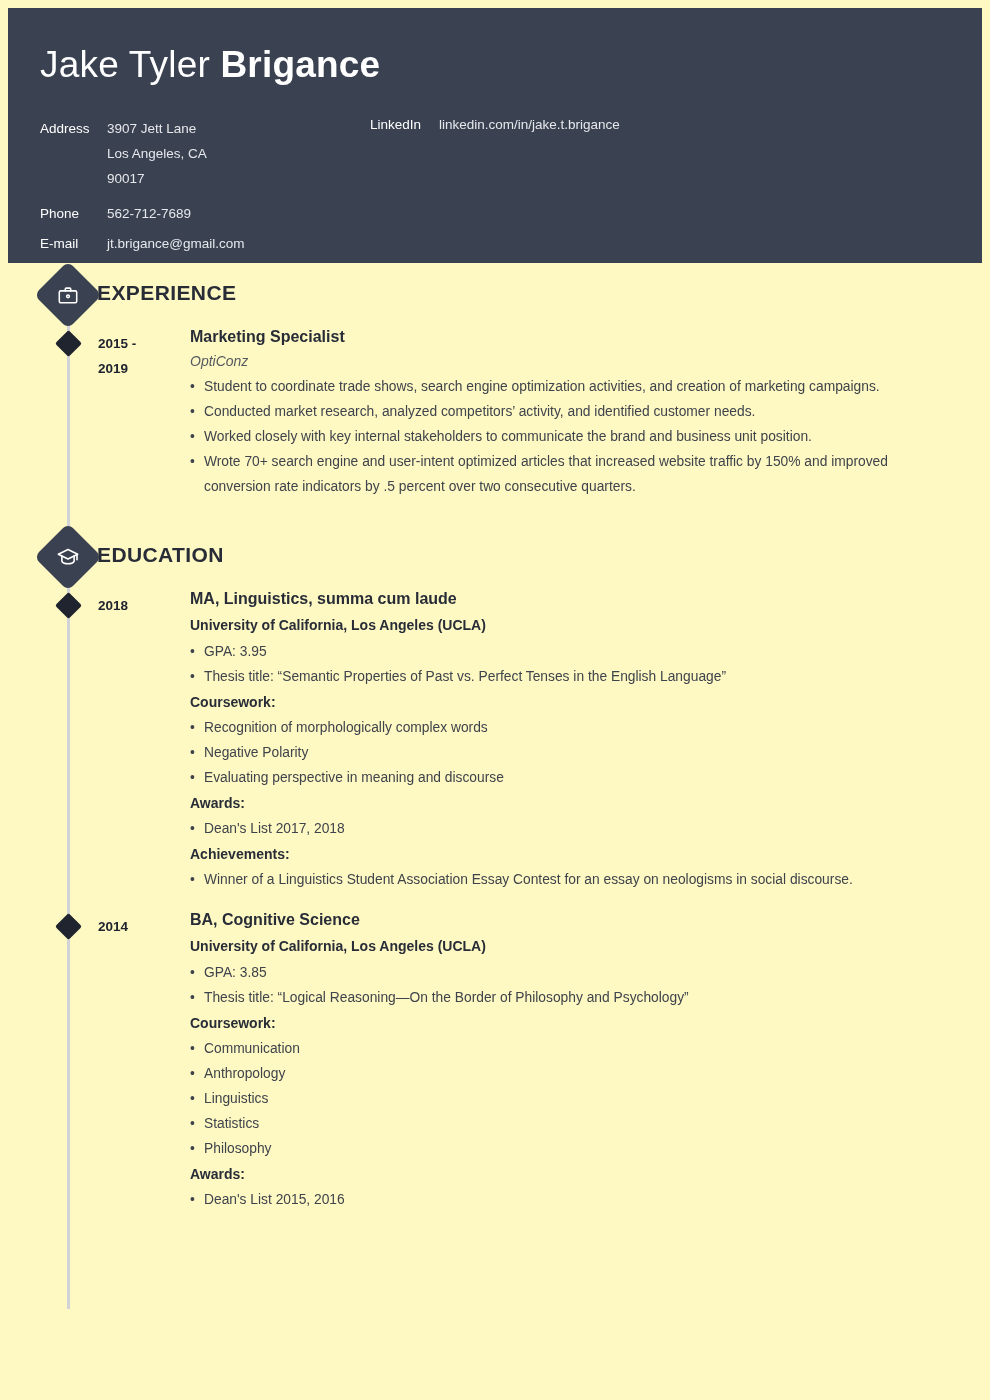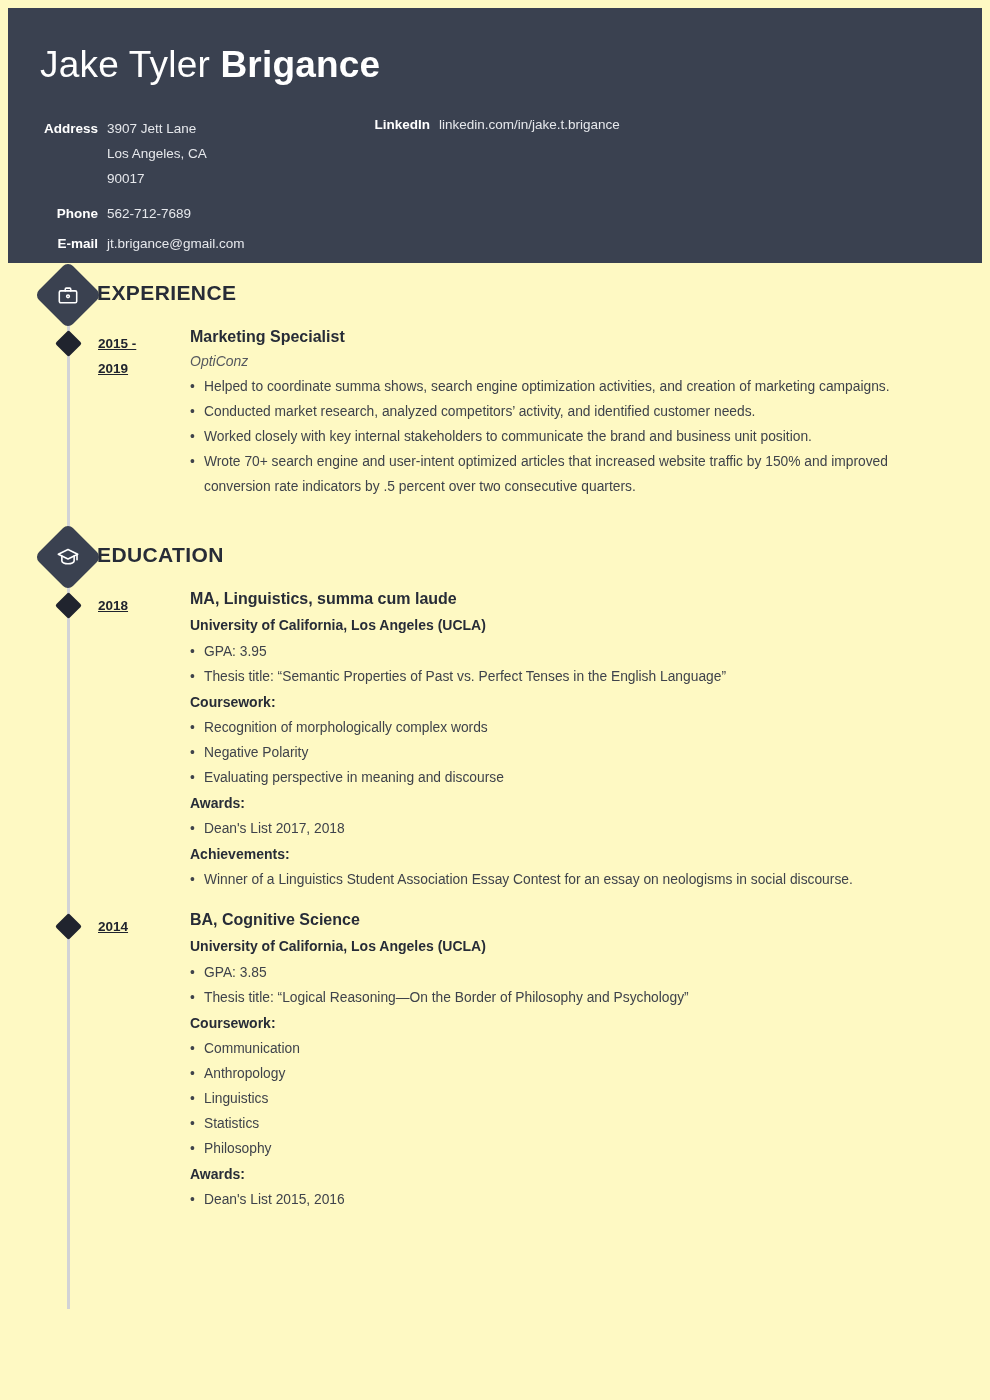--- a/index.html
+++ b/index.html
@@ -60,23 +60,23 @@
 
   .crow {
     display: flex;
     align-items: baseline;
     margin-bottom: 11px;
   }
   .crow.tight { margin-bottom: 3px; }
 
   .clabel {
     font-size: 13.5px;
-    font-weight: 700;
+    font-weight: 400;
     color: #ffffff;
-    text-align: right;
+    text-align: left;
     flex: 0 0 auto;
     line-height: 18px;
   }
   .left .clabel  { width: 58px; }
   .right .clabel { width: 60px; }
 
   .cvalue {
     font-size: 13.5px;
     font-weight: 400;
     color: #e6e8ec;
@@ -164,21 +164,20 @@
 
   .entry-date {
     position: absolute;
     left: 98px;
     top: 6px;
     width: 80px;
     font-size: 13.5px;
     font-weight: 700;
     color: #20242e;
     line-height: 25px;
-    text-decoration: underline;
   }
 
   .entry-title {
     font-size: 16px;
     font-weight: 700;
     color: #272c37;
     line-height: 24px;
   }
 
   .entry-sub-italic {
@@ -292,21 +291,21 @@
         <div class="entry-marker"></div>
         <div class="entry-date">
           <div>2015 -</div>
           <div>2019</div>
         </div>
 
         <div class="entry-title">Marketing Specialist</div>
         <div class="entry-sub-italic">OptiConz</div>
 
         <ul class="bullets">
-          <li>Helped to coordinate summa shows, search engine optimization activities, and creation of marketing campaigns.</li>
+          <li>Student to coordinate trade shows, search engine optimization activities, and creation of marketing campaigns.</li>
           <li>Conducted market research, analyzed competitors’ activity, and identified customer needs.</li>
           <li>Worked closely with key internal stakeholders to communicate the brand and business unit position.</li>
         </ul>
 
 
         <ul class="bullets">
           <li>Wrote 70+ search engine and user-intent optimized articles that increased website traffic by 150% and improved conversion rate indicators by .5 percent over two consecutive quarters.</li>
         </ul>
       </div>
 

